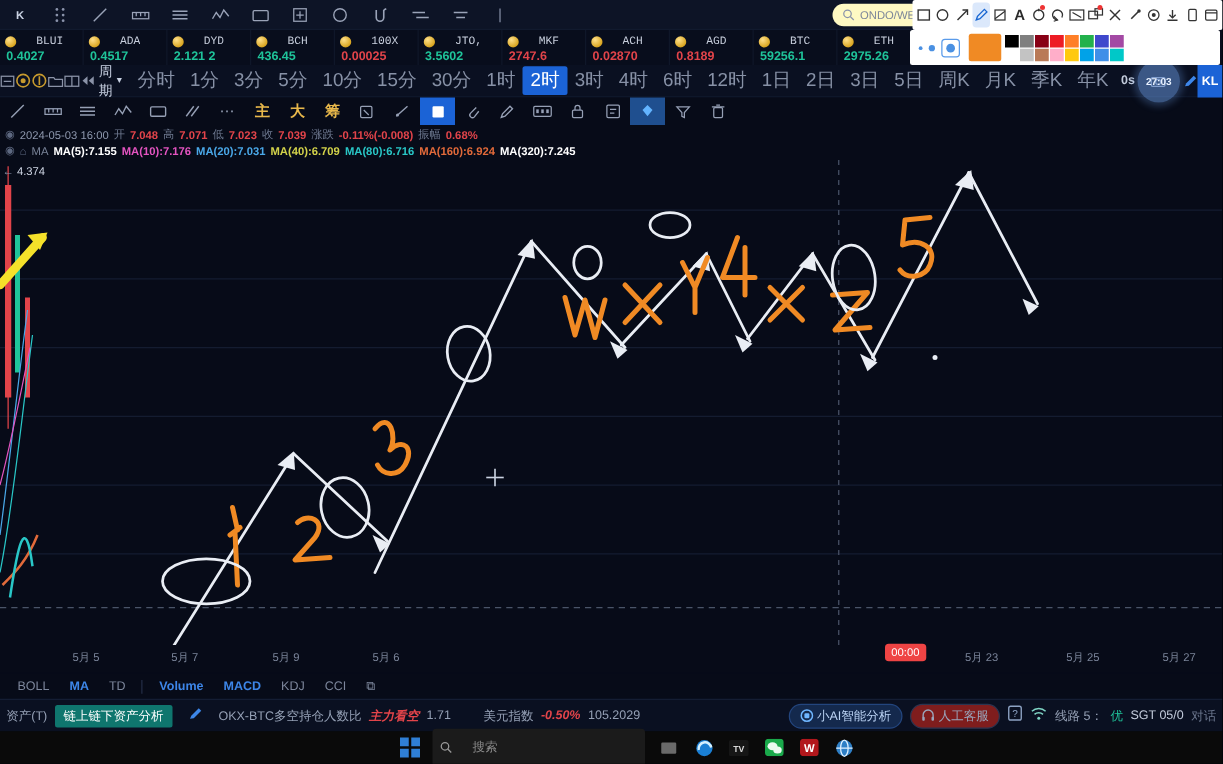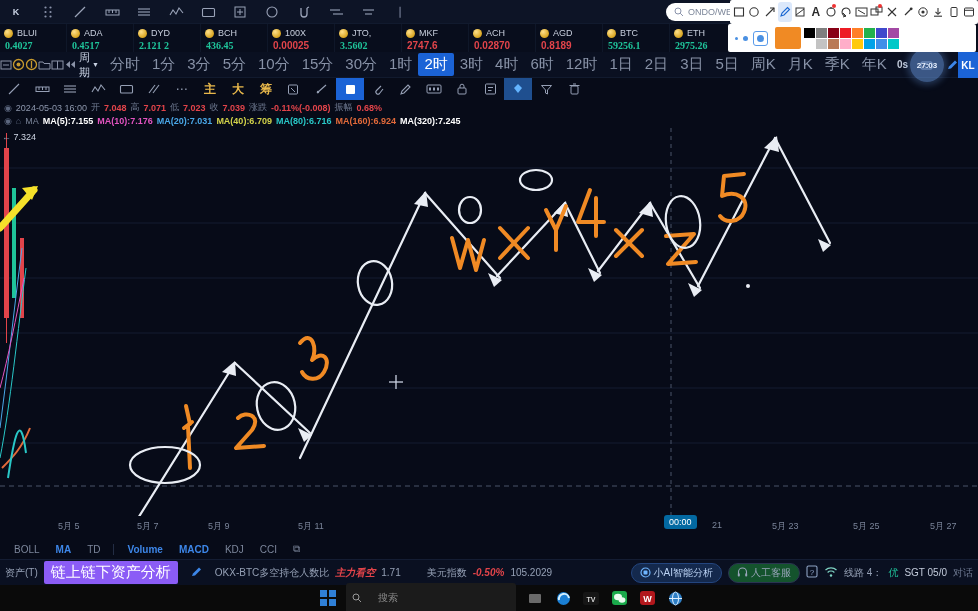--- a/index.html
+++ b/index.html
@@ -26,29 +26,29 @@
   
   .tickers {
     position: absolute; left: 0; top: 24px; width: 978px; height: 28px;
     background: #080d1c; display: flex; align-items: stretch; overflow: hidden;
   }
   .tk {
     position: relative; min-width: 67px; padding: 1px 4px 0 4px;
     display: flex; flex-direction: column; justify-content: center;
     border-right: 1px solid #0f1729;
   }
-  .tk .tk-top { display: flex; align-items: center; gap: 4px; height: 13px; }
+  .tk .tk-top { display: flex; align-items: center; gap: 16px; height: 13px; font-family: Liberation Mono, monospace; }
   .tk .dot {
     width: 9px; height: 9px; border-radius: 50%;
     background: radial-gradient(circle at 35% 32%, #ffe08a, #d9a520 70%, #7a5a08);
     flex: none;
   }
   .tk .sym { font-size: 9px; color: #c8cfdd; white-space: nowrap; overflow: hidden; }
   .tk .px { font-size: 10px; font-weight: bold; white-space: nowrap; padding-left: 1px; }
-  .up { color: #1fc49a; font-family: Liberation Serif, serif; }
+  .up { color: #1fc49a; }
   .down { color: #e2444a; }
   .tk.active { background: #12305f; border: 1px solid #2f6fd0; min-width: 108px; }
   .tk.active .sym { color: #ffffff; font-weight: bold; font-size: 10px; }
 
   
   .draw-tools {
     position: absolute; right: 0; top: 0; width: 248px; height: 24px;
     background: #ffffff; display: flex; align-items: center; gap: 1px;
     padding: 0 2px; z-index: 40; border-radius: 2px;
   }
@@ -141,21 +141,21 @@
   }
   .price-tag {
     position: absolute; left: 2px; top: 132px; color: #cfd6e4; font-size: 9px; z-index: 12;
   }
   .xaxis {
     position: absolute; left: 0; top: 516px; width: 978px; height: 22px;
     background: #070b18; border-top: 1px solid #13friends;
   }
   .xaxis .xl { position: absolute; top: 4px; font-size: 9px; color: #7a8499; }
   .time-pill {
-    position: absolute; top: 515px; left: 664px; background: #0369a1; color: #fff;
+    position: absolute; top: 515px; left: 708px; background: #ef4444; color: #fff;
     font-size: 9px; padding: 2px 5px; border-radius: 3px; z-index: 14;
   }
 
   
   .subtitle {
     position: absolute; left: 0; top: 513px; width: 978px; text-align: center;
     font-size: 30px; font-weight: bold; color: #fff; z-index: 20;
     text-shadow: 2px 2px 0 #000, -2px 2px 0 #000, 2px -2px 0 #000, -2px -2px 0 #000,
                  0 3px 4px rgba(0,0,0,.9);
     letter-spacing: 1px;
@@ -171,31 +171,31 @@
   .indrow .vsep { width: 1px; height: 11px; background: #232d44; margin: 0 5px; }
 
   
   .statusbar {
     position: absolute; left: 0; top: 559px; width: 978px; height: 26px;
     background: #0a1021; display: flex; align-items: center; gap: 6px;
     padding: 0 5px; border-top: 1px solid #141d33;
   }
   .statusbar .s-txt { font-size: 10px; color: #95a0b5; white-space: nowrap; }
   .statusbar .chip {
-    background: #8b5cf6; color: #fff; font-size: 15px; padding: 2px 7px; border-radius: 2px;
+    background: #0f766e; color: #fff; font-size: 10px; padding: 2px 7px; border-radius: 2px;
   }
   .statusbar .pen { color: #3d86e8; font-size: 11px; padding: 0 6px; }
   .statusbar .red { color: #e2444a; font-weight: bold; font-style: italic; }
   .statusbar .spacer { flex: 1; }
   .pillbtn {
     display: flex; align-items: center; gap: 3px; font-size: 10px; color: #bcd4f5;
     background: #14294d; border: 1px solid #23457e; border-radius: 10px; padding: 2px 8px;
     white-space: nowrap;
   }
-  .pillbtn.grey { background: #14532d; border-color: #2a3category; color: #9aa5bb; border: 1px solid #2a3450; }
+  .pillbtn.grey { background: #7f1d1d; border-color: #2a3category; color: #9aa5bb; border: 1px solid #2a3450; }
   .statusbar .green { color: #1fc49a; }
 
   
   .taskbar {
     position: absolute; left: 0; top: 585px; width: 978px; height: 26px;
     background: #0a0a0a; display: flex; align-items: center; gap: 10px; padding: 0 10px;
   }
   .taskbar .tbspacer { flex: 1; }
   .win-logo { display: grid; grid-template-columns: 7px 7px; grid-template-rows: 7px 7px; gap: 2px; }
   .win-logo i { background: #2f7fd6; display: block; }
@@ -390,21 +390,21 @@
     <div class="tk">
       <div class="tk-top">
           <span class="dot"></span>
         <span class="sym">W/U</span>
         </div>
       <div class="px up">0.7051</div>
     </div>
 
   </div>
 
-  <div style="position:absolute;left:666px;top:3px;width:112px;height:18px;background:#ffffff;border-radius:9px;
+  <div style="position:absolute;left:666px;top:3px;width:112px;height:18px;background:#fef9c3;border-radius:9px;
               display:flex;align-items:center;gap:4px;padding:0 8px;z-index:25;">
     <svg width="10" height="10" viewBox="0 0 10 10">
       <circle cx="4" cy="4" r="3" fill="none" stroke="#8a93ab" stroke-width="1"></circle>
       <line x1="6.2" y1="6.2" x2="9" y2="9" stroke="#8a93ab" stroke-width="1"></line>
       </svg>
     <span style="font-size:9px;color:#7c8699;">ONDO/WE</span>
   </div>
 
   <div class="draw-tools">
     <div class="dt">
@@ -902,28 +902,28 @@
         <line x1="389" y1="254" x2="403" y2="254"></line>
         <line x1="396" y1="247" x2="396" y2="261"></line>
       </g>
 
       <circle cx="748" cy="158" r="2" fill="#e9edf4"></circle>
     </svg>
   </div>
 
   <div class="price-tag">
     <span style="color:#8d97ad;">←</span>
-    <span>7.324</span>
+    <span>4.374</span>
   </div>
 
   <div class="xaxis">
     <span class="xl" style="left:58px;">5月 5</span>
     <span class="xl" style="left:137px;">5月 7</span>
-    <span class="xl" style="left:208px;">5月 9</span>
-    <span class="xl" style="left:298px;">5月 11</span>
+    <span class="xl" style="left:218px;">5月 9</span>
+    <span class="xl" style="left:298px;">5月 6</span>
     <span class="xl" style="left:712px;">21</span>
     <span class="xl" style="left:772px;">5月 23</span>
     <span class="xl" style="left:853px;">5月 25</span>
     <span class="xl" style="left:930px;">5月 27</span>
   </div>
   <div class="time-pill">00:00</div>
 
 
   <div class="indrow">
     <span class="ind">BOLL</span>
@@ -973,21 +973,21 @@
       <text x="6" y="9.5" font-size="8" fill="#8ea3c4" text-anchor="middle" font-family="Liberation Sans">?</text>
         </svg></span>
     <span>
       <svg width="14" height="12" viewBox="0 0 14 12">
           <g fill="none" stroke="#7fd4c4" stroke-width="1.2">
       <path d="M1.5 4 A8 8 0 0 1 12.5 4"></path>
             <path d="M3.6 6.5 A5 5 0 0 1 10.4 6.5"></path>
           </g>
       <circle cx="7" cy="9.5" r="1.2" fill="#7fd4c4"></circle>
         </svg></span>
-    <span class="s-txt">线路 4：</span>
+    <span class="s-txt">线路 5：</span>
     <span class="s-txt green">优</span>
     <span class="s-txt" style="color:#c3cbdb;">SGT 05/0</span>
     <span class="s-txt" style="color:#6d7890;">对话</span>
   </div>
 
   <div class="taskbar">
     <div style="width:300px"></div>
     <div class="win-logo">
         <i></i>
         <i></i>

